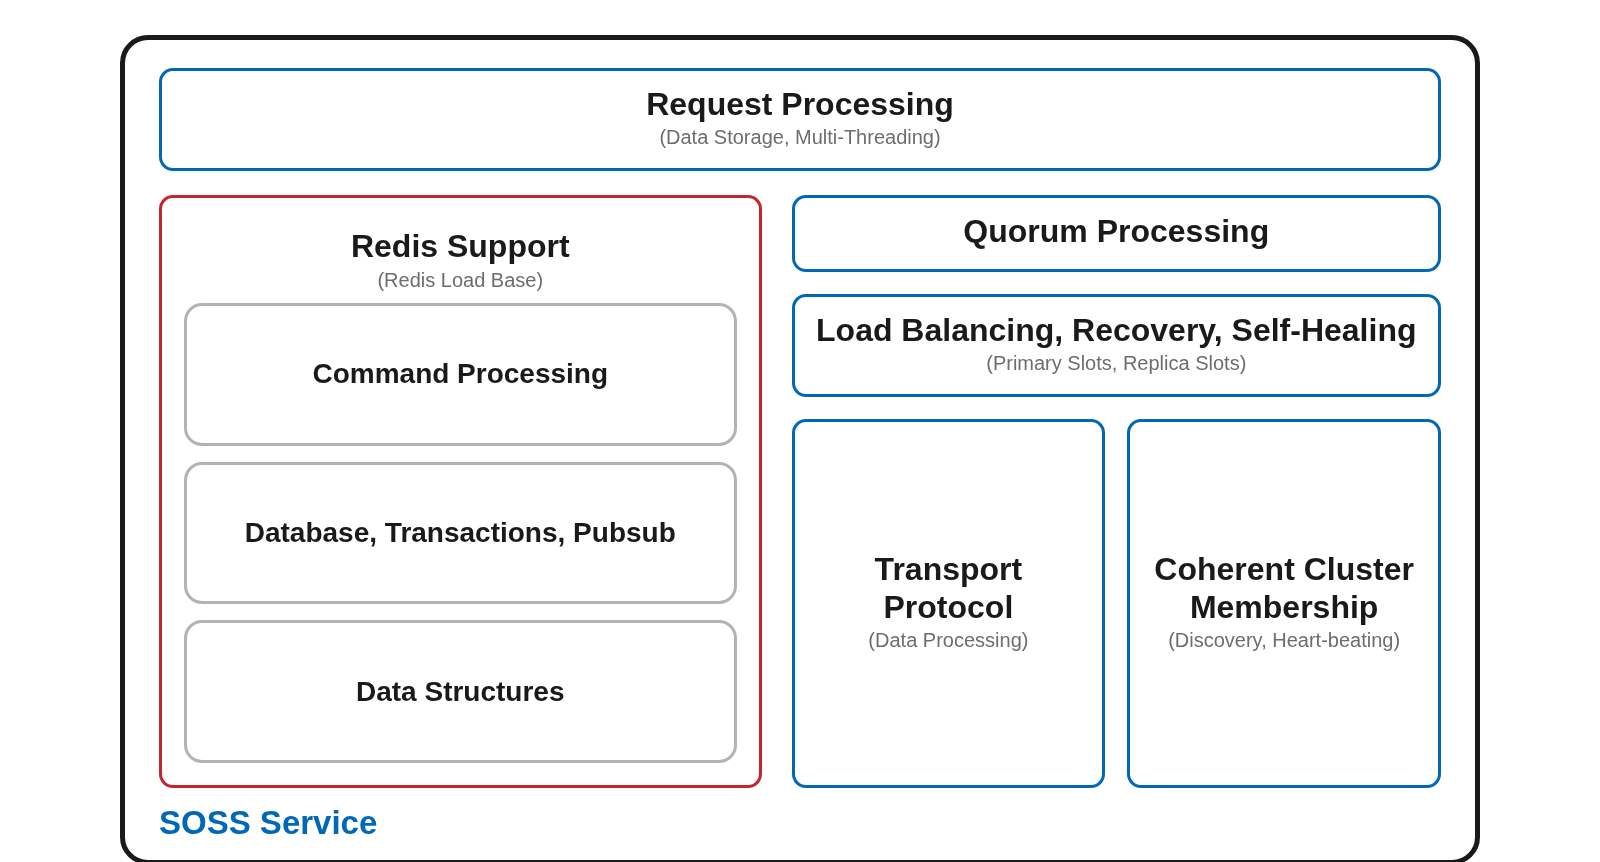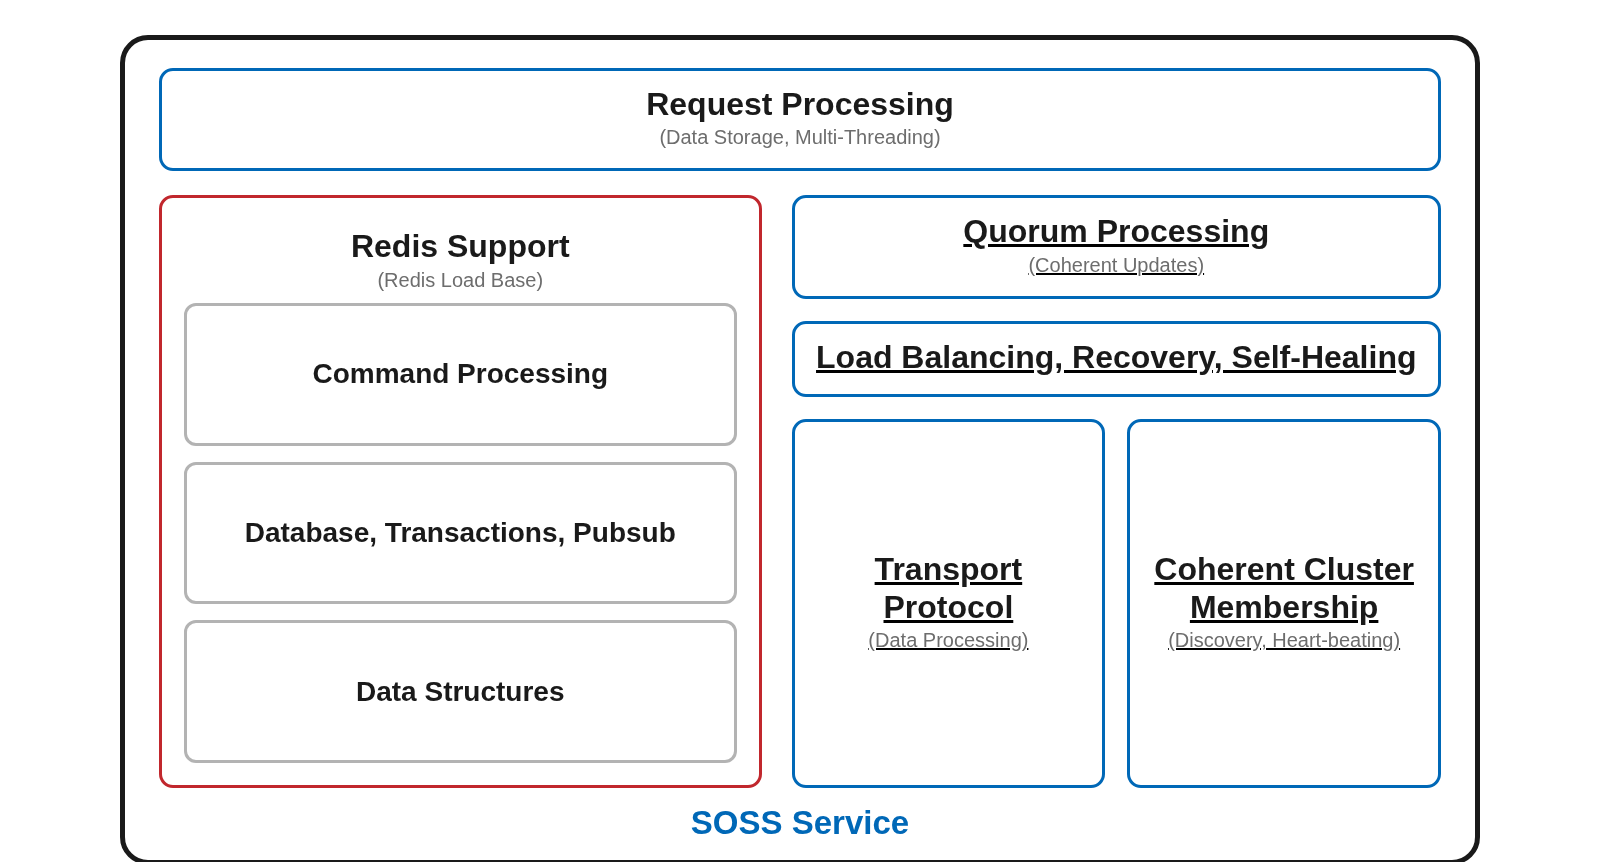--- a/index.html
+++ b/index.html
@@ -37,38 +37,37 @@
     flex: 1;
     border: 3px solid #c1272d;
     border-radius: 14px;
     padding: 29px 22px 22px 22px;
     display: flex; flex-direction: column;
     text-align: center;
   }
   .inner-stack { display: flex; flex-direction: column; gap: 16px; margin-top: 10px; flex: 1; }
   .gray-box {
     border: 3px solid #b3b3b3;
-    border-radius: 12px;
+    border-radius: 18px;
     padding: 18px 14px;
     text-align: center;
     display: flex; flex-direction: column; justify-content: center;
     flex: 1;
   }
   .gray-box .title { font-size: 28px; }
   .blue-box {
     border: 3px solid #0068b7;
     border-radius: 14px;
     padding: 14px 12px 18px 12px;
     text-align: center;
-    display: flex; flex-direction: column; justify-content: center; text-decoration: underline;
+    display: flex; flex-direction: column; justify-content: center;
   }
   .row-pair { display: flex; gap: 22px; flex: 1; }
   .row-pair .blue-box { flex: 1; }
   .footer-label {
-    text-align: center;
     font-size: 33px;
     font-weight: 700;
     color: #0068b7;
     margin-top: 16px;
     margin-bottom: 6px;
   }
 </style>
 </head>
 <body>
 
@@ -95,24 +94,24 @@
           <div class="gray-box">
             <div class="title">Data Structures</div>
           </div>
         </div>
       </div>
     </div>
 
     <div class="right-col">
       <div class="blue-box">
         <div class="title">Quorum Processing</div>
-        <div class="subtitle">(Coherent Updates)</div>
       </div>
       <div class="blue-box">
         <div class="title">Load Balancing, Recovery, Self-Healing</div>
+        <div class="subtitle">(Primary Slots, Replica Slots)</div>
       </div>
       <div class="row-pair">
         <div class="blue-box">
           <div class="title">Transport Protocol</div>
           <div class="subtitle">(Data Processing)</div>
         </div>
         <div class="blue-box">
           <div class="title">Coherent Cluster Membership</div>
           <div class="subtitle">(Discovery, Heart-beating)</div>
         </div>

